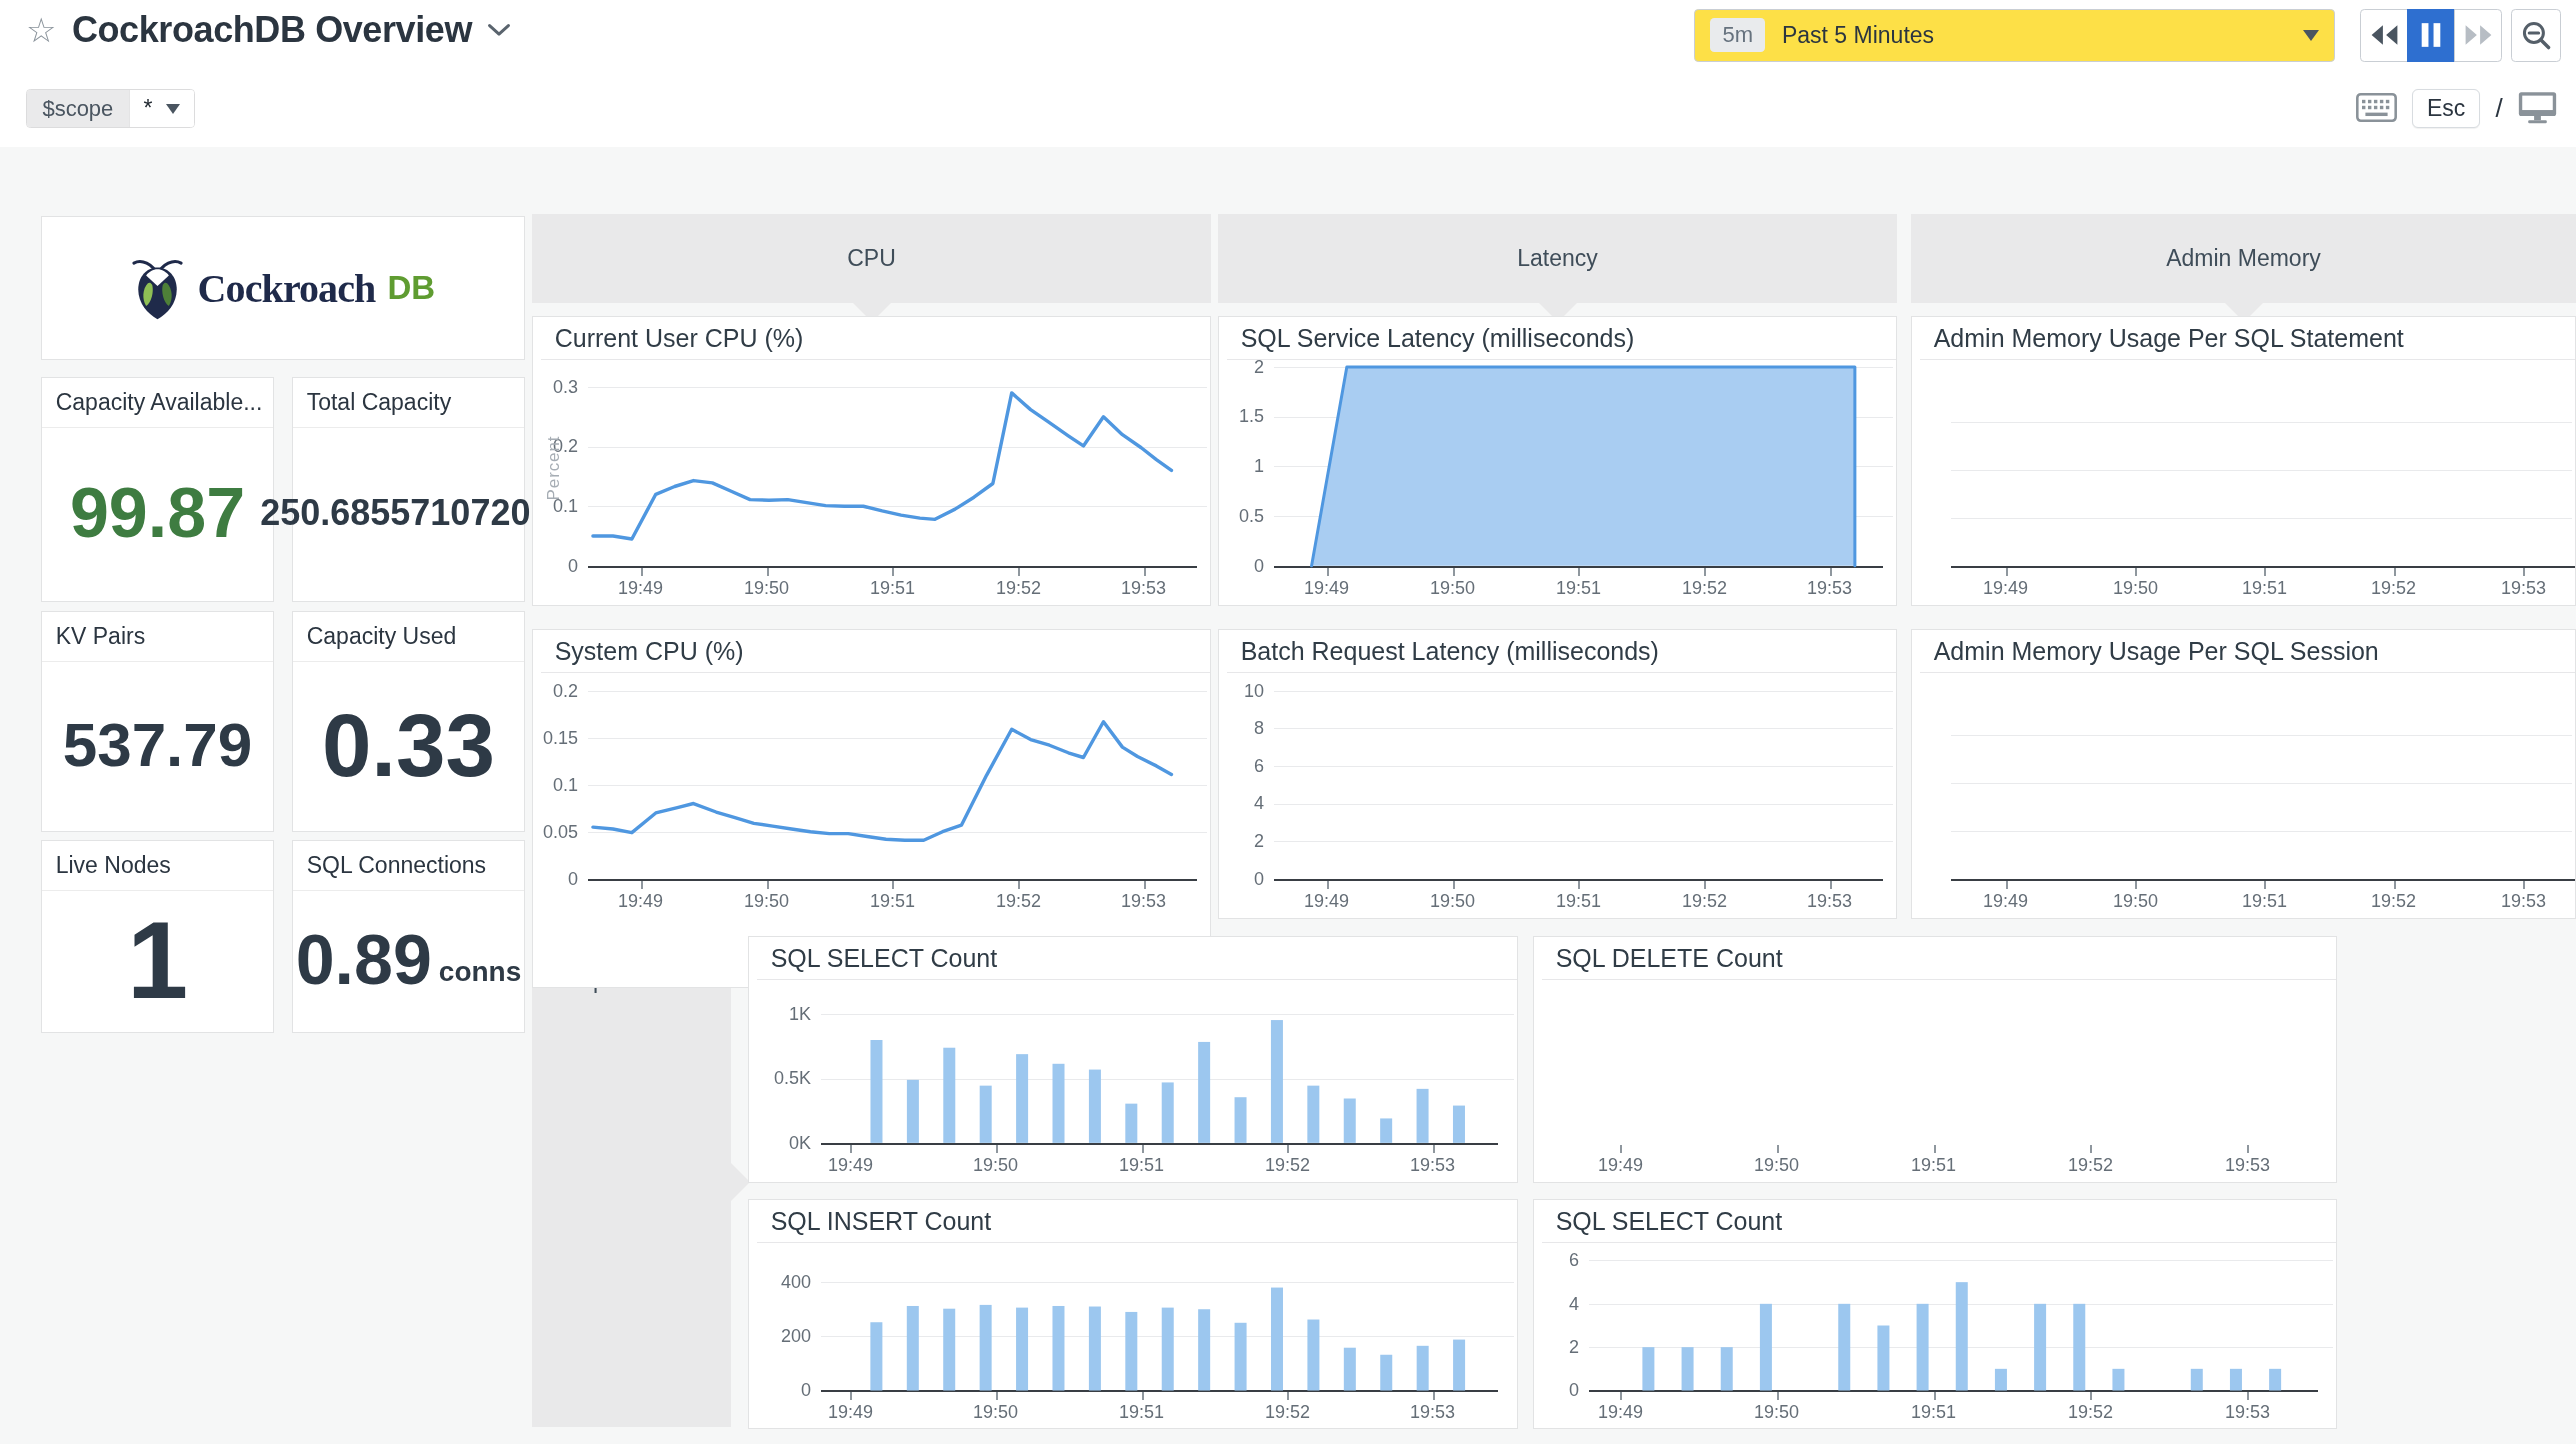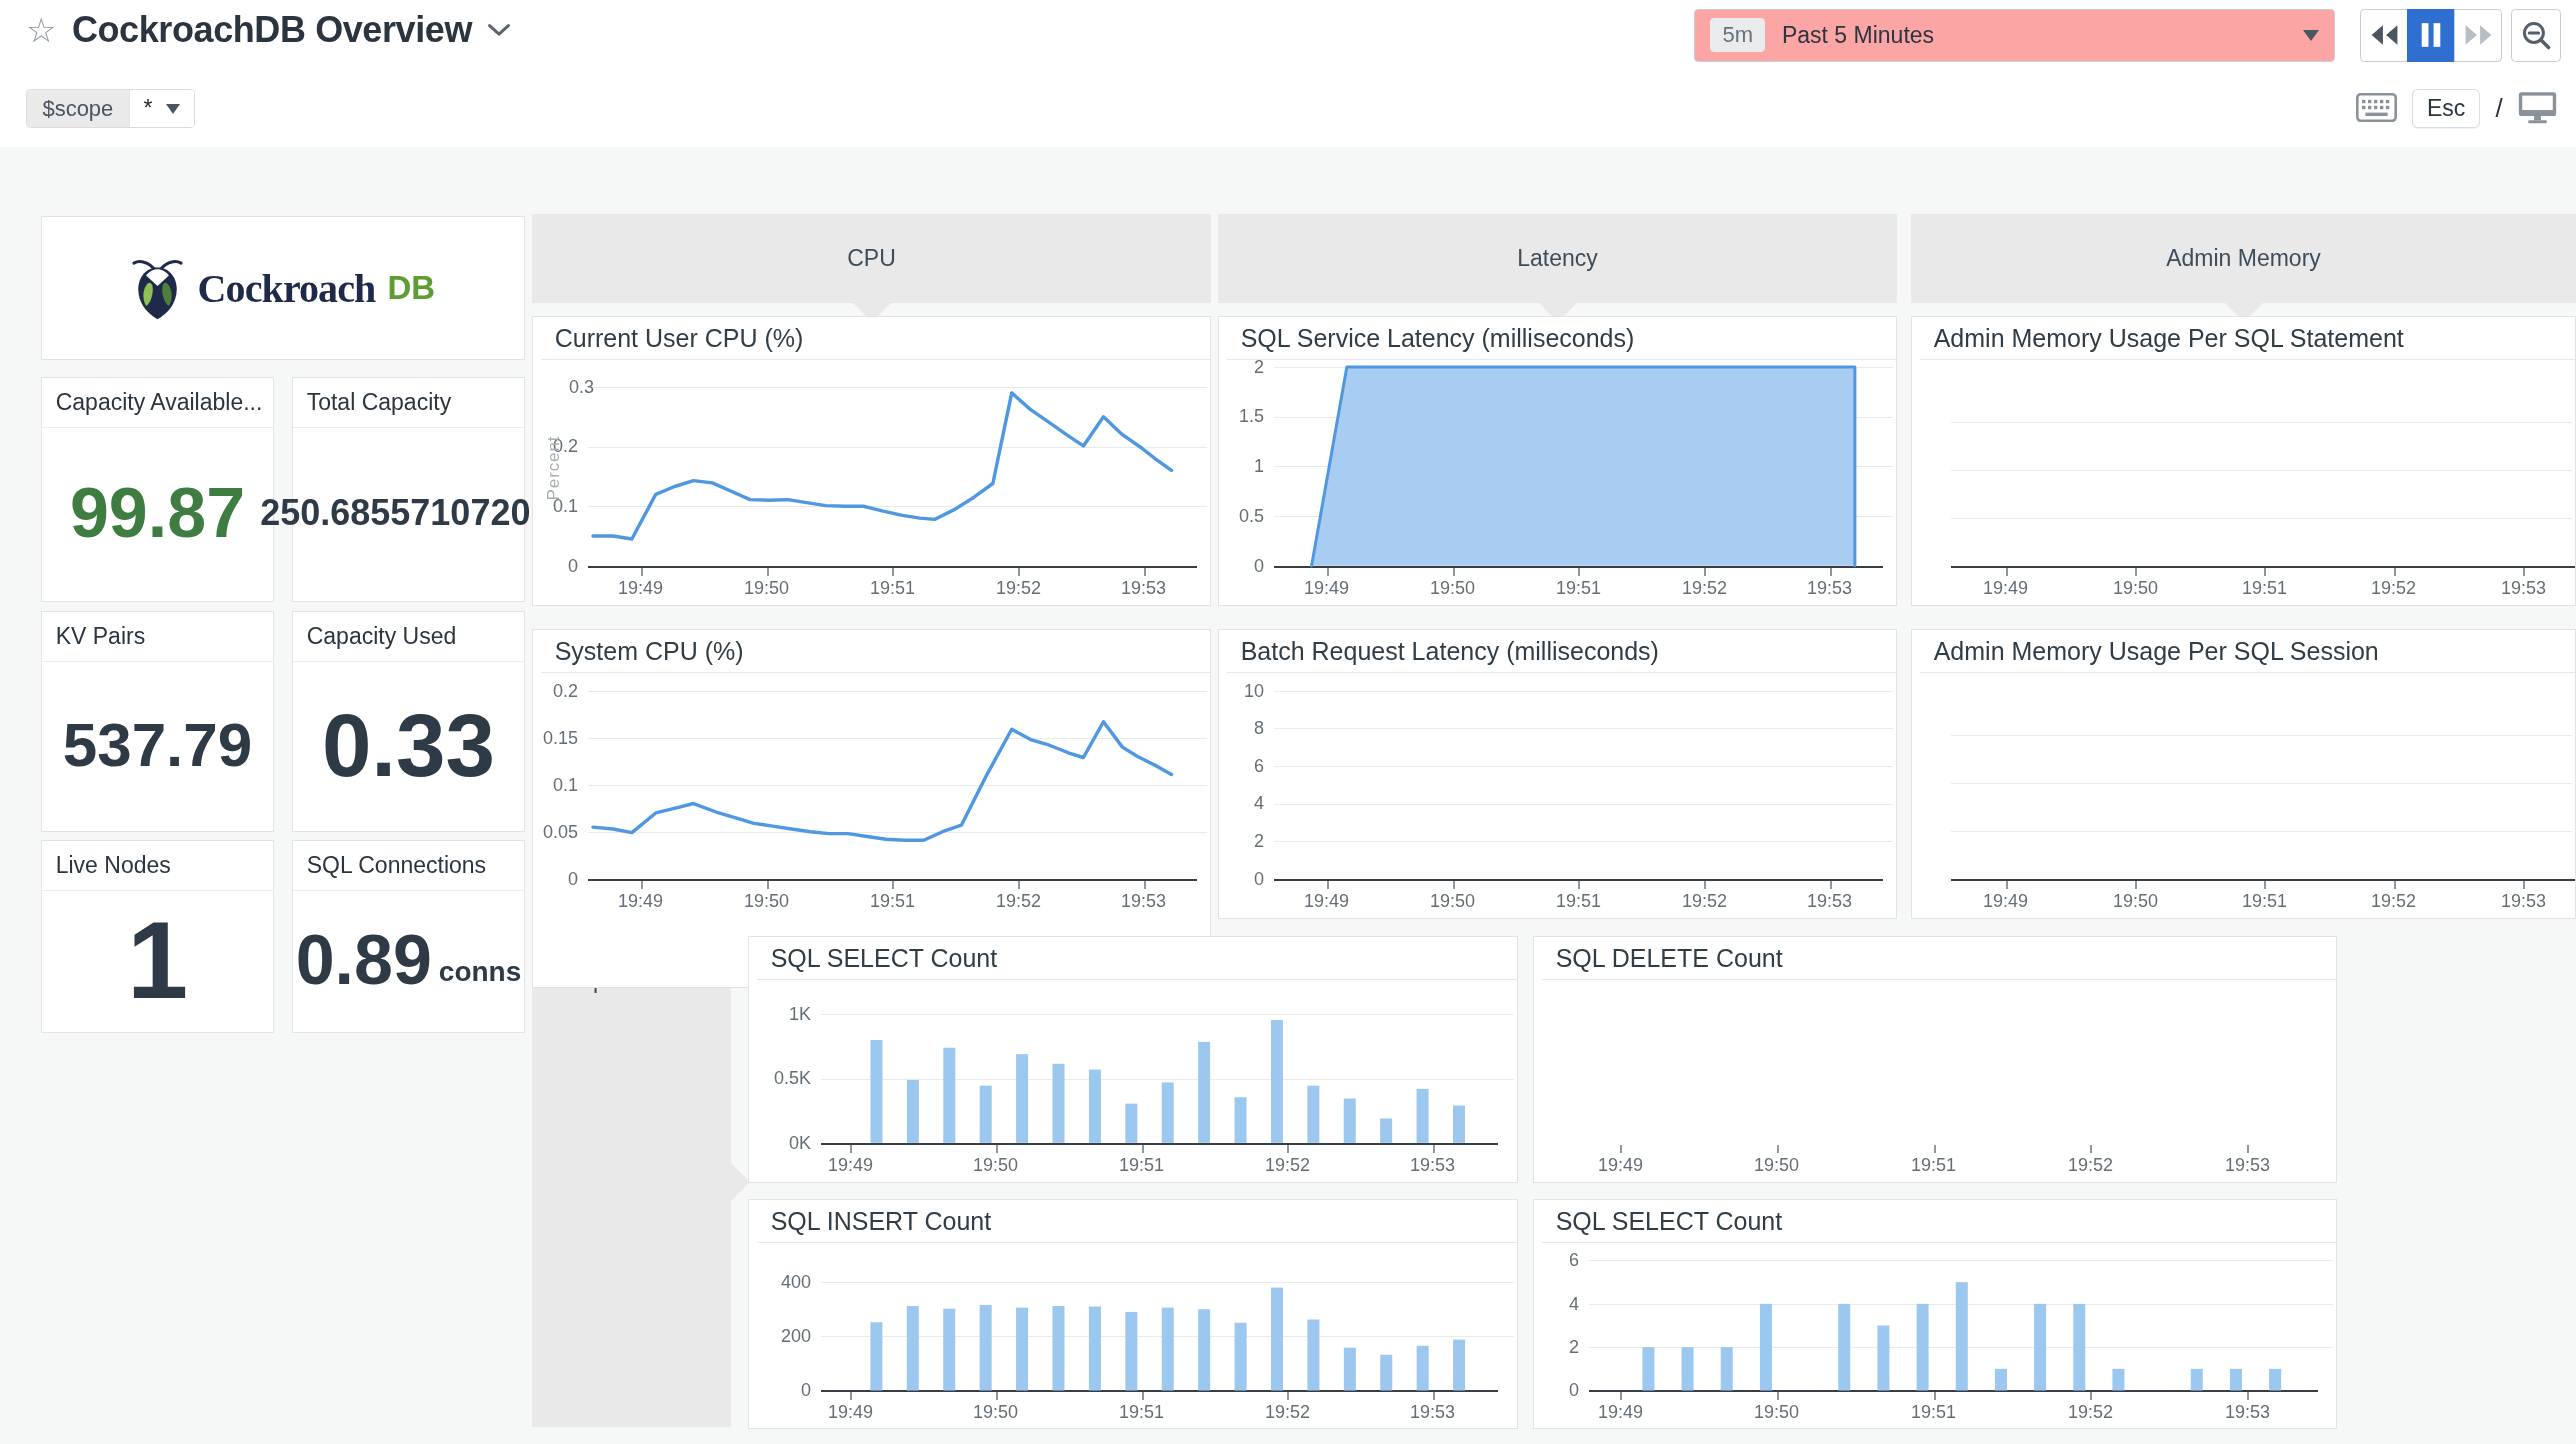--- a/index.html
+++ b/index.html
@@ -7,21 +7,21 @@
   body { font-family:"Liberation Sans","DejaVu Sans",sans-serif; background:#f6f7f7; overflow:hidden; }
   .page { position:relative; width:2576px; height:1444px; background:#f6f7f7; }
 
   
   .topbar { position:absolute; left:0; top:0; width:2576px; height:147px; background:#fff; }
   .title-row { position:absolute; left:26px; top:8.6px; display:flex; align-items:center; gap:15.4px; }
   .star { font-size:34px; color:#8b949c; line-height:1; cursor:pointer; }
   .page-title { font-size:36px; font-weight:700; color:#2b3540; letter-spacing:-0.4px; }
   .chev svg { display:block; }
 
-  .time-picker { position:absolute; left:1694px; top:8.6px; width:641px; height:53px; background:#fca5a5;
+  .time-picker { position:absolute; left:1694px; top:8.6px; width:641px; height:53px; background:#fde047;
     border:0.9px solid #c9ced4; border-radius:4.3px; display:flex; align-items:center; padding:0 15.4px; cursor:pointer; }
   .time-badge { background:#e9ebed; border-radius:4.3px; padding:4.3px 12px; font-size:22px; color:#66727e; }
   .time-label { font-size:23px; color:#2b3540; margin-left:17px; }
   .time-caret { margin-left:auto; width:0; height:0; border-left:8.6px solid transparent; border-right:8.6px solid transparent; border-top:11px solid #4a5560; }
 
   .btn-group { position:absolute; left:2360px; top:8.6px; display:flex; }
   .nav-btn { width:48px; height:53px; background:#fff; border:0.9px solid #c9ced4; display:flex; align-items:center; justify-content:center; cursor:pointer; }
   .nav-btn + .nav-btn { margin-left:-0.9px; }
   .nav-btn:first-child { border-radius:4.3px 0 0 4.3px; }
   .nav-btn:last-child { border-radius:0 4.3px 4.3px 0; }
@@ -242,21 +242,21 @@
   <div id="charts">
       <div class="card chart-card" style="left: 532px; top: 316px; width: 679px; height: 290px;">
         <div class="chart-title">Current User CPU (%)</div>
         <div class="plot">
           <div class="ylab" style="left: 0px; top: 195px; width: 45px;">0</div>
           <div class="grid" style="left: 55px; top: 146px; width: 619px;"></div>
           <div class="ylab" style="left: 0px; top: 135px; width: 45px;">0.1</div>
           <div class="grid" style="left: 55px; top: 87px; width: 619px;"></div>
           <div class="ylab" style="left: 0px; top: 75px; width: 45px;">0.2</div>
           <div class="grid" style="left: 55px; top: 27px; width: 619px;"></div>
-          <div class="ylab" style="left: 16px; top: 16px; width: 45px;">0.3</div>
+          <div class="ylab" style="left: 0px; top: 16px; width: 45px;">0.3</div>
           <div class="baseline" style="left: 55px; top: 206px; width: 609px;"></div>
           <div class="tick" style="left: 108px; top: 208px;"></div>
           <div class="xlab" style="left: 69px; top: 218px;">19:49</div>
           <div class="tick" style="left: 234px; top: 208px;"></div>
           <div class="xlab" style="left: 195px; top: 218px;">19:50</div>
           <div class="tick" style="left: 359px; top: 208px;"></div>
           <div class="xlab" style="left: 321px; top: 218px;">19:51</div>
           <div class="tick" style="left: 485px; top: 208px;"></div>
           <div class="xlab" style="left: 447px; top: 218px;">19:52</div>
           <div class="tick" style="left: 611px; top: 208px;"></div>

